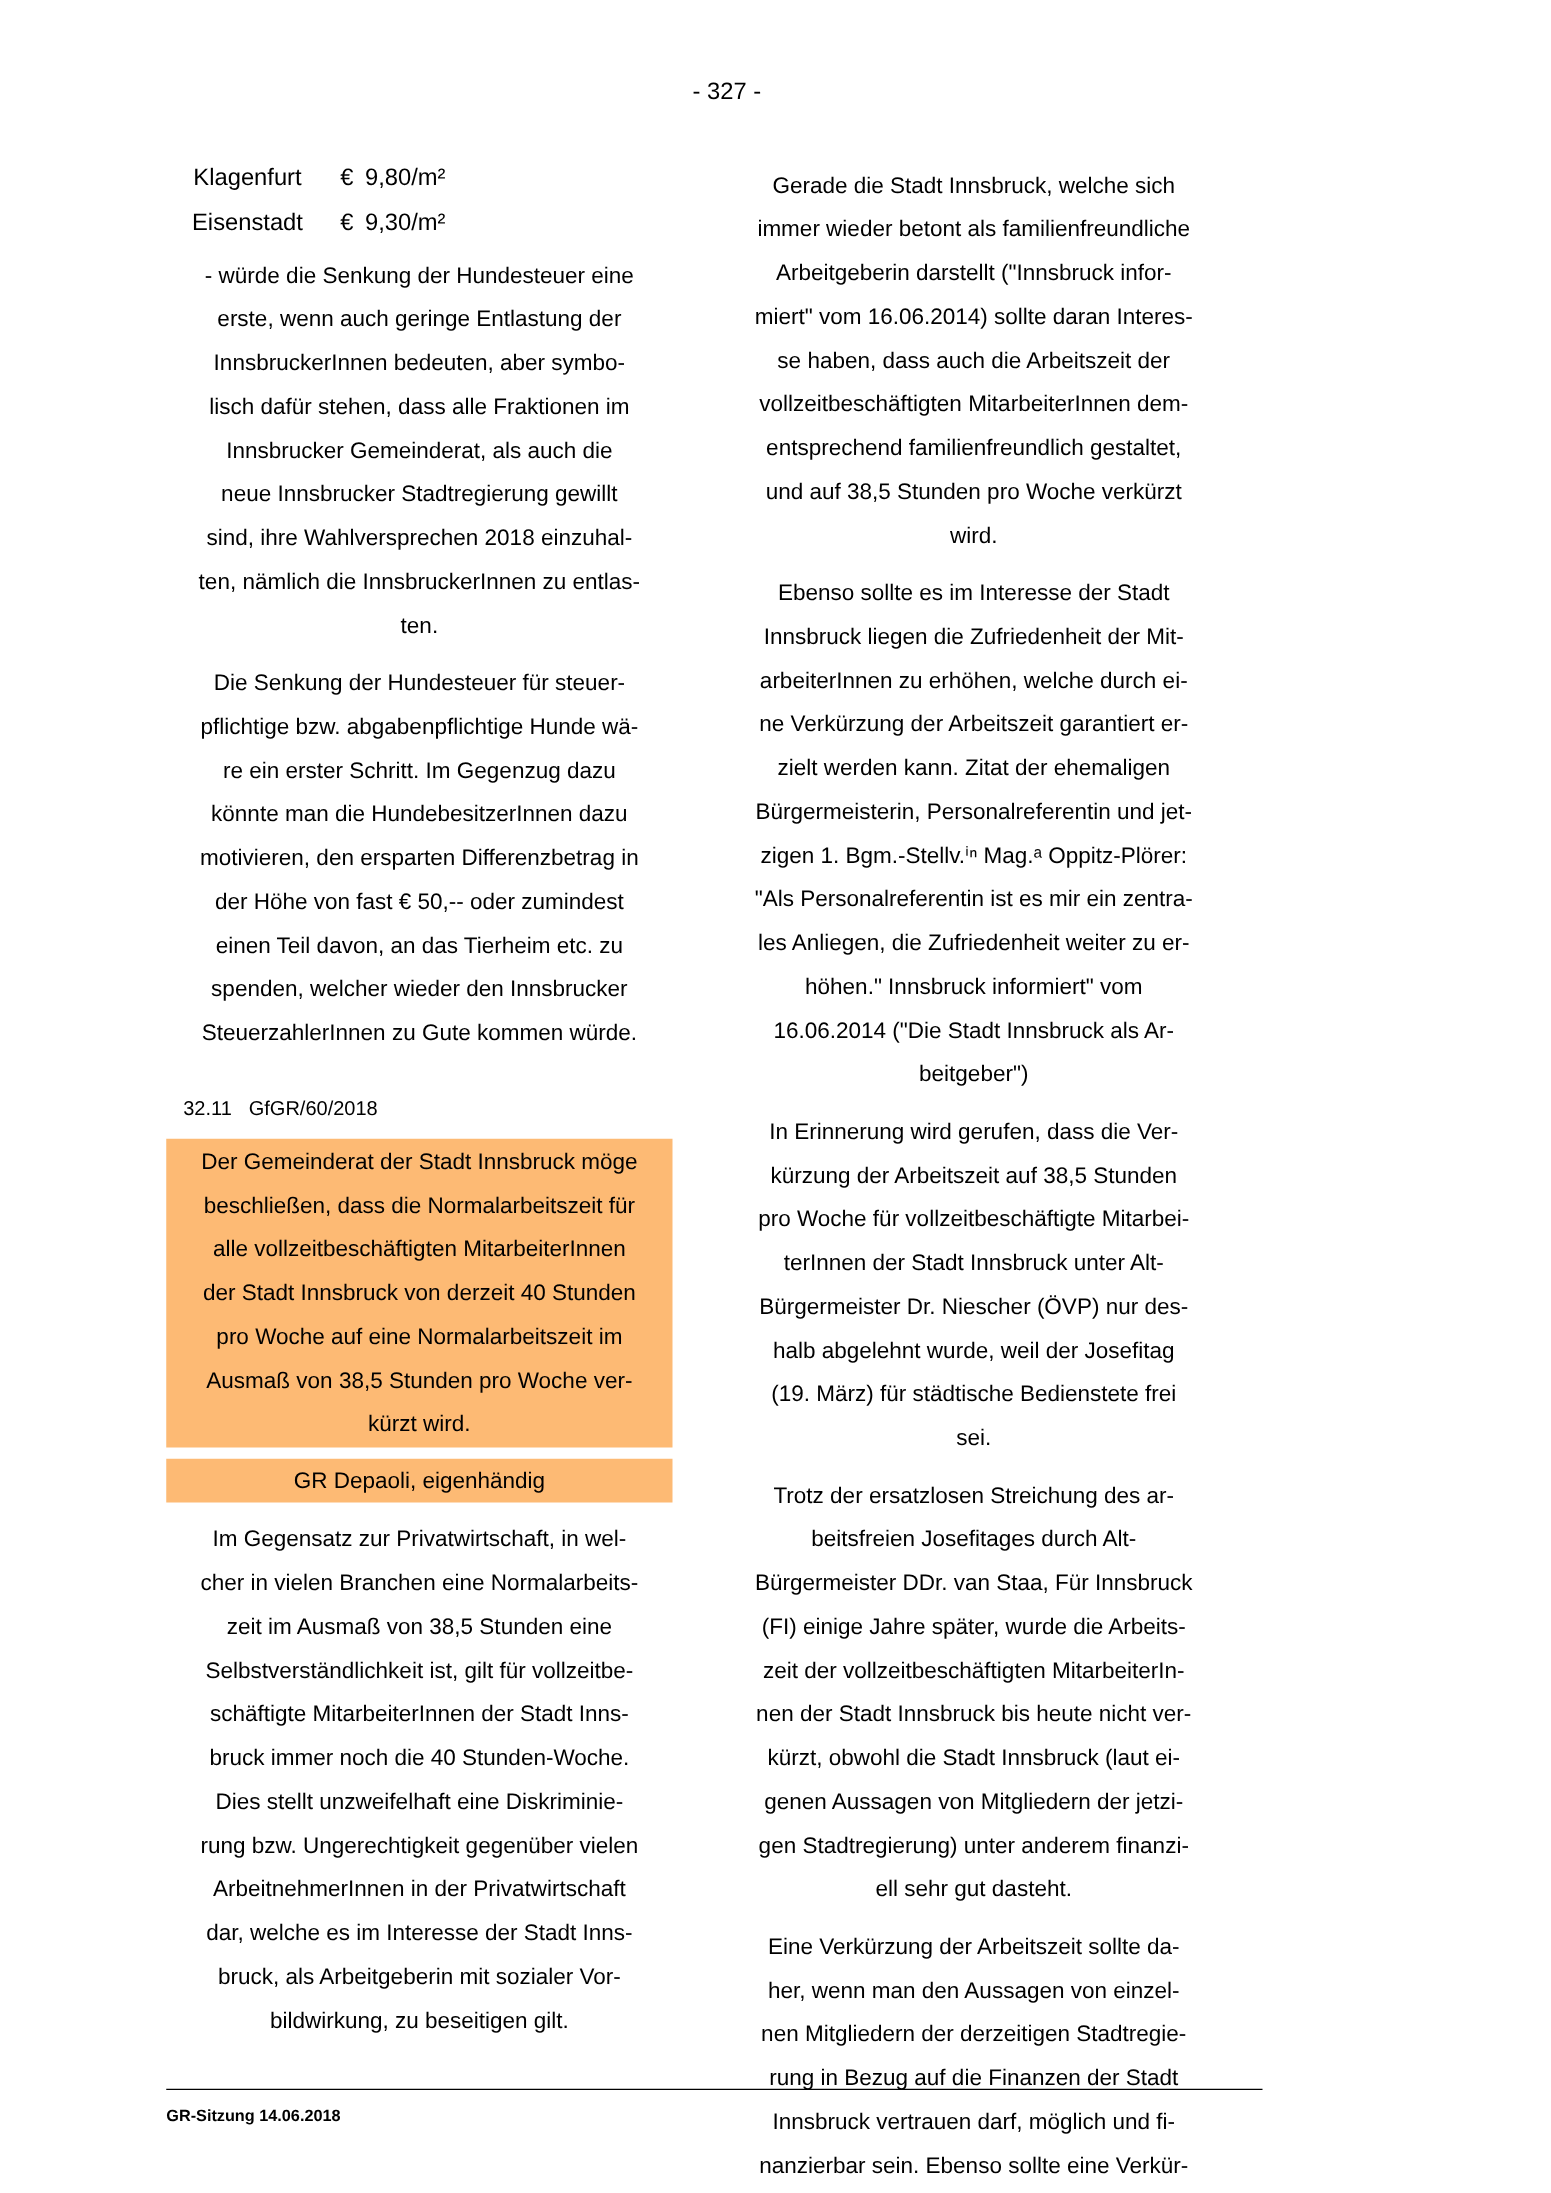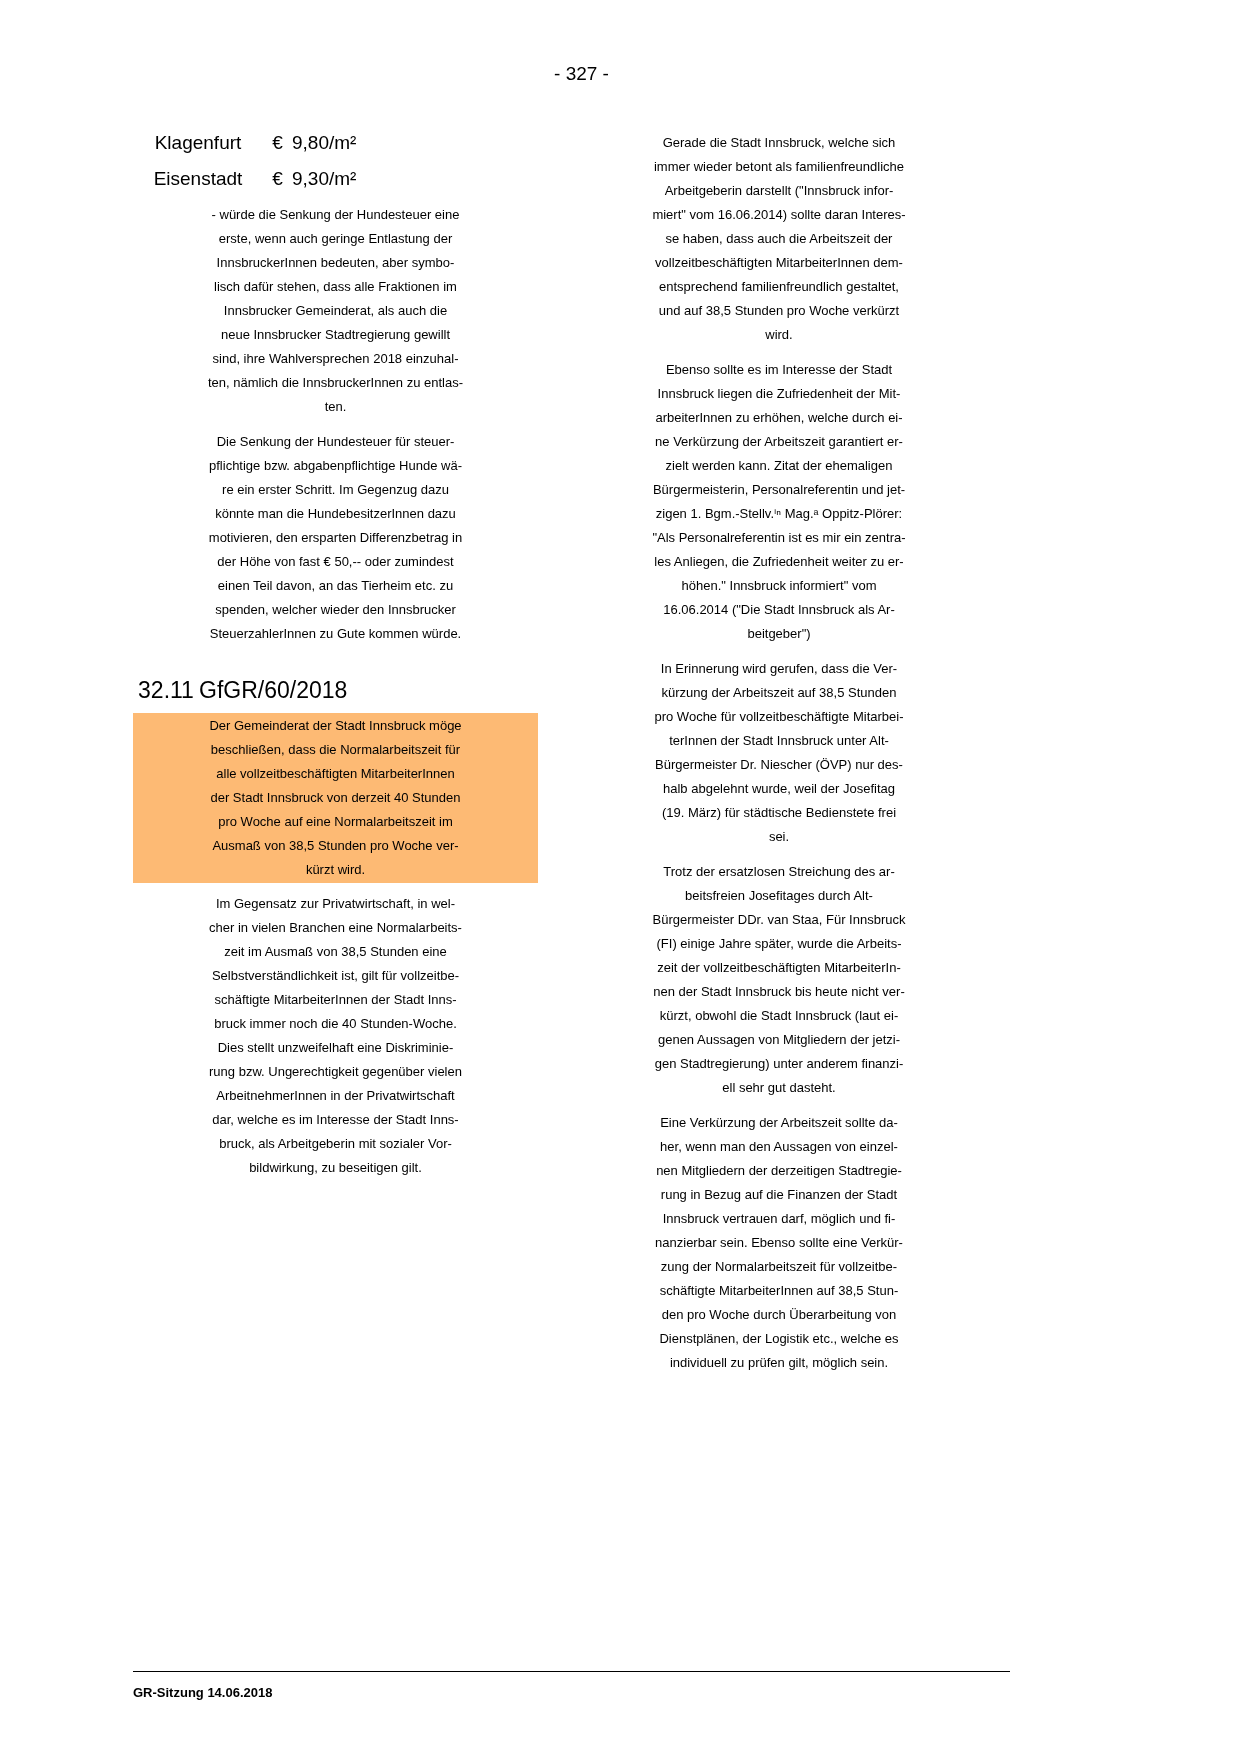--- a/index.html
+++ b/index.html
@@ -27,36 +27,36 @@
     top: 131px;
     left: 133px;
     width: 877px;
     display: flex;
     gap: 36px;
     text-align: center;
   }
   .col.left { width: 405px; }
   .col.right { width: 410px; }
   .para {
-    font-size: 13px;
-    line-height: 24px;
+    font-size: 18px;
+    line-height: 35px;
     white-space: pre-line;
     margin-bottom: 11px;
   }
   .price-row {
     display: flex;
     font-size: 19px;
     line-height: 24px;
     margin-bottom: 12px;
   }
   .price-city { width: 130px; }
   .price-cur  { width: 29px; }
   .section-head {
     display: flex;
-    font-size: 23px;
+    font-size: 16px;
     line-height: 24.5px;
     margin-top: 32px;
     margin-bottom: 10px;
   }
   .section-num { width: 66px; }
   .section-title { margin-left: 66px; margin-bottom: 10px; }
   .speaker { margin-bottom: 9px; }
   .highlight { background: #fdba74; }
   .motion { padding: 1px 2px; margin-bottom: 9px; }
   .signature { padding: 0 2px; margin-bottom: 12px; }
@@ -125,20 +125,21 @@
 
 
       <div class="para highlight motion">Der Gemeinderat der Stadt Innsbruck möge
 beschließen, dass die Normalarbeitszeit für
 alle vollzeitbeschäftigten MitarbeiterInnen
 der Stadt Innsbruck von derzeit 40 Stunden
 pro Woche auf eine Normalarbeitszeit im
 Ausmaß von 38,5 Stunden pro Woche ver-
 kürzt wird.</div>
 
+      <div class="para highlight signature">GR Depaoli, eigenhändig</div>
 
       <div class="para">Im Gegensatz zur Privatwirtschaft, in wel-
 cher in vielen Branchen eine Normalarbeits-
 zeit im Ausmaß von 38,5 Stunden eine
 Selbstverständlichkeit ist, gilt für vollzeitbe-
 schäftigte MitarbeiterInnen der Stadt Inns-
 bruck immer noch die 40 Stunden-Woche.
 Dies stellt unzweifelhaft eine Diskriminie-
 rung bzw. Ungerechtigkeit gegenüber vielen
 ArbeitnehmerInnen in der Privatwirtschaft

